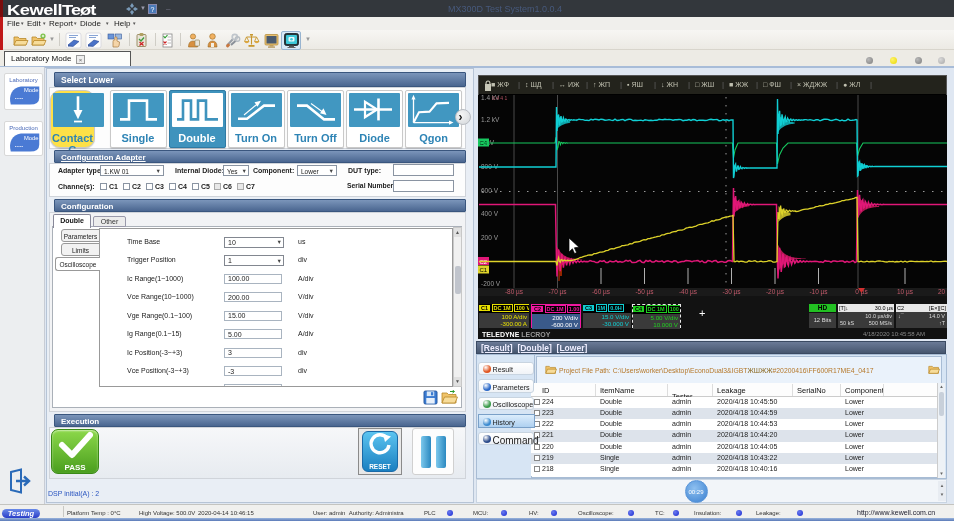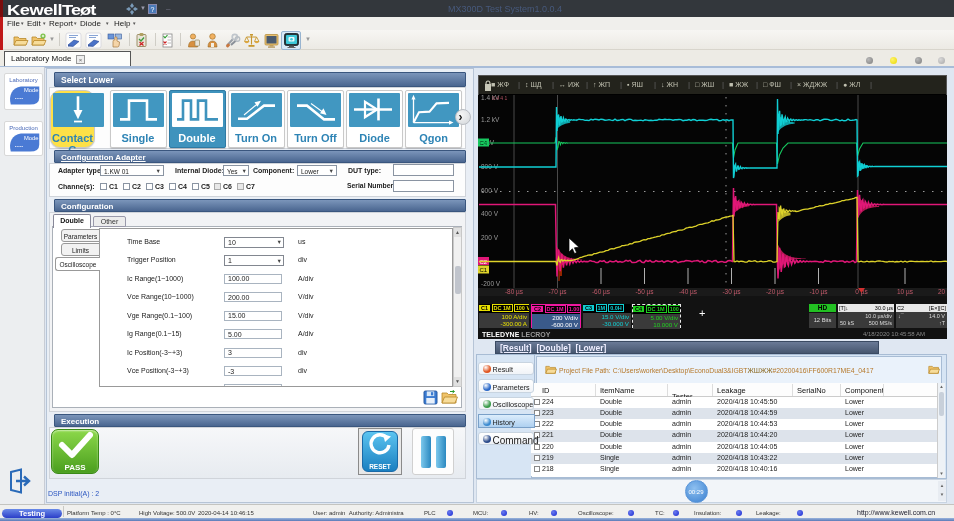--- a/index.html
+++ b/index.html
@@ -449,21 +449,21 @@
 <div style="position:absolute;left:0;top:0;width:100%;height:8px;background:#e8e8e8;color:#000;font-size:5.5px;padding:0.5px 1px 0 1px">C2<span style="float:right">[E×][C]</span></div>
 <div style="position:absolute;left:0;top:8px;width:100%;height:15.5px;background:#3a3a3a;color:#ddd;font-size:5.5px">
 <div style="position:absolute;left:2px;top:1px">↓¯</div>
         <div style="position:absolute;right:2px;top:1px">14.0 V</div>
 <div style="position:absolute;right:2px;top:8px">↑T</div>
       </div>
     </div>
 </div>
 <div class="abs" style="left:478px;top:330px;width:469px;height:9px;background:#111;color:#fff;font-size:7px;font-weight:bold;padding:0.5px 0 0 4px">TELEDYNE <span style="color:#999">LECROY</span><span style="position:absolute;right:22px;color:#888;font-weight:normal;font-size:6px">4/18/2020 10:45:58 AM</span></div>
 
-<div class="abs" style="left:495px;top:341px;width:384px;height:13px;background:linear-gradient(#6a7a96,#46566f);border:1px solid #3a4a62;font-size:8.5px;font-weight:bold;color:#eef;padding:1px 0 0 4px"><span style="text-decoration:underline">[Result]</span>&nbsp;&nbsp;<span style="text-decoration:underline">[Double]</span>&nbsp;&nbsp;<span style="text-decoration:underline">[Lower]</span></div>
+<div class="abs" style="left:476px;top:341px;width:470px;height:13px;background:linear-gradient(#6a7a96,#46566f);border:1px solid #3a4a62;font-size:8.5px;font-weight:bold;color:#eef;padding:1px 0 0 4px"><span style="text-decoration:underline">[Result]</span>&nbsp;&nbsp;<span style="text-decoration:underline">[Double]</span>&nbsp;&nbsp;<span style="text-decoration:underline">[Lower]</span></div>
 
 <div class="abs" style="left:476px;top:354px;width:471px;height:125px;background:#d7e5f4;border:1px solid #a8bcd4"></div>
 <div class="abs" style="left:534px;top:355px;width:1px;height:123px;background:#a8bcd4"></div>
 <div style="position:absolute;left:477.5px;top:361.5px;width:56px;height:13.5px;background:linear-gradient(#ffffff,#f0f3f7);border:1px solid #c8d4e0;border-radius:3px;z-index:3">
 <span style="position:absolute;left:4px;top:2.5px;width:8px;height:8px;border-radius:50%;background:radial-gradient(circle at 35% 30%,#fff,#e05520 60%)"></span>
 <span style="position:absolute;left:14px;top:2.8px;font-size:7.2px;color:#1a1a1a;white-space:nowrap">Result</span>
   </div>
 <div style="position:absolute;left:477.5px;top:379px;width:56px;height:13.5px;background:linear-gradient(#ffffff,#f0f3f7);border:1px solid #c8d4e0;border-radius:3px;z-index:3">
 <span style="position:absolute;left:4px;top:2.5px;width:8px;height:8px;border-radius:50%;background:radial-gradient(circle at 35% 30%,#fff,#2a68c8 60%)"></span>
 <span style="position:absolute;left:14px;top:2.8px;font-size:7.2px;color:#1a1a1a;white-space:nowrap">Parameters</span>
@@ -565,21 +565,21 @@
 <div style="position:absolute;top:0;width:100%;height:8px;color:#666;font-size:4.5px;text-align:center;line-height:8px">▲</div>
 <div style="position:absolute;bottom:0;width:100%;height:8px;color:#666;font-size:4.5px;text-align:center;line-height:8px">▼</div>
 <div style="position:absolute;top:9px;left:1px;width:5px;height:24px;background:#c8d0da;border-radius:2px"></div>
   </div>
 
 <div class="abs" style="left:476px;top:479px;width:471px;height:24px;background:#f2f5f9;border:1px solid #c8d4e2"></div>
 <div class="abs" style="left:938px;top:481px;width:8px;height:20px;background:#e8ecf2;color:#666;font-size:4.5px;text-align:center;line-height:9px">▲<br>▼</div>
 <div class="abs" style="left:684.5px;top:479.5px;width:23px;height:23px;border-radius:50%;background:radial-gradient(circle at 40% 35%,#8ec0f0,#3a7fd0);border:1.5px solid #5a95d8;color:#fff;font-size:6px;text-align:center;line-height:22px">00:29</div>
 
 <div class="abs" style="left:0;top:504px;width:954px;height:14px;background:#f0f0ee;border-top:1px solid #c4c4c0"></div>
-<div class="abs" style="left:2px;top:509px;width:60px;height:9px;border-radius:5px;background:linear-gradient(#6a8ae8,#2a3ec8);color:#fff;font-size:7.5px;font-weight:bold;text-align:center;line-height:9px">Testing</div>
+<div class="abs" style="left:2px;top:509px;width:38px;height:9px;border-radius:5px;background:linear-gradient(#6a8ae8,#2a3ec8);color:#fff;font-size:7.5px;font-weight:bold;font-style:italic;text-align:center;line-height:9px">Testing</div>
 <div class="abs" style="left:63px;top:506px;width:1px;height:11px;background:#c8c8c4"></div>
 <div class="abs" style="left:67px;top:509.5px;font-size:6px;color:#333">Platform Temp : 0°C</div>
 <div class="abs" style="left:139px;top:509.5px;font-size:6px;color:#333">High Voltage: 500.0V</div>
 <div class="abs" style="left:198px;top:509.5px;font-size:6px;color:#333">2020-04-14 10:46:15</div>
 <div class="abs" style="left:313px;top:509.5px;font-size:6px;color:#333">User: admin&nbsp;&nbsp;Authority: Administra</div>
 <div class="abs" style="left:424px;top:509.5px;font-size:6px;color:#333">PLC</div>
 <div class="abs" style="left:473px;top:509.5px;font-size:6px;color:#333">MCU:</div>
 <div class="abs" style="left:529px;top:509.5px;font-size:6px;color:#333">HV:</div>
 <div class="abs" style="left:578px;top:509.5px;font-size:6px;color:#333">Oscilloscope:</div>
 <div class="abs" style="left:655px;top:509.5px;font-size:6px;color:#333">TC:</div>

